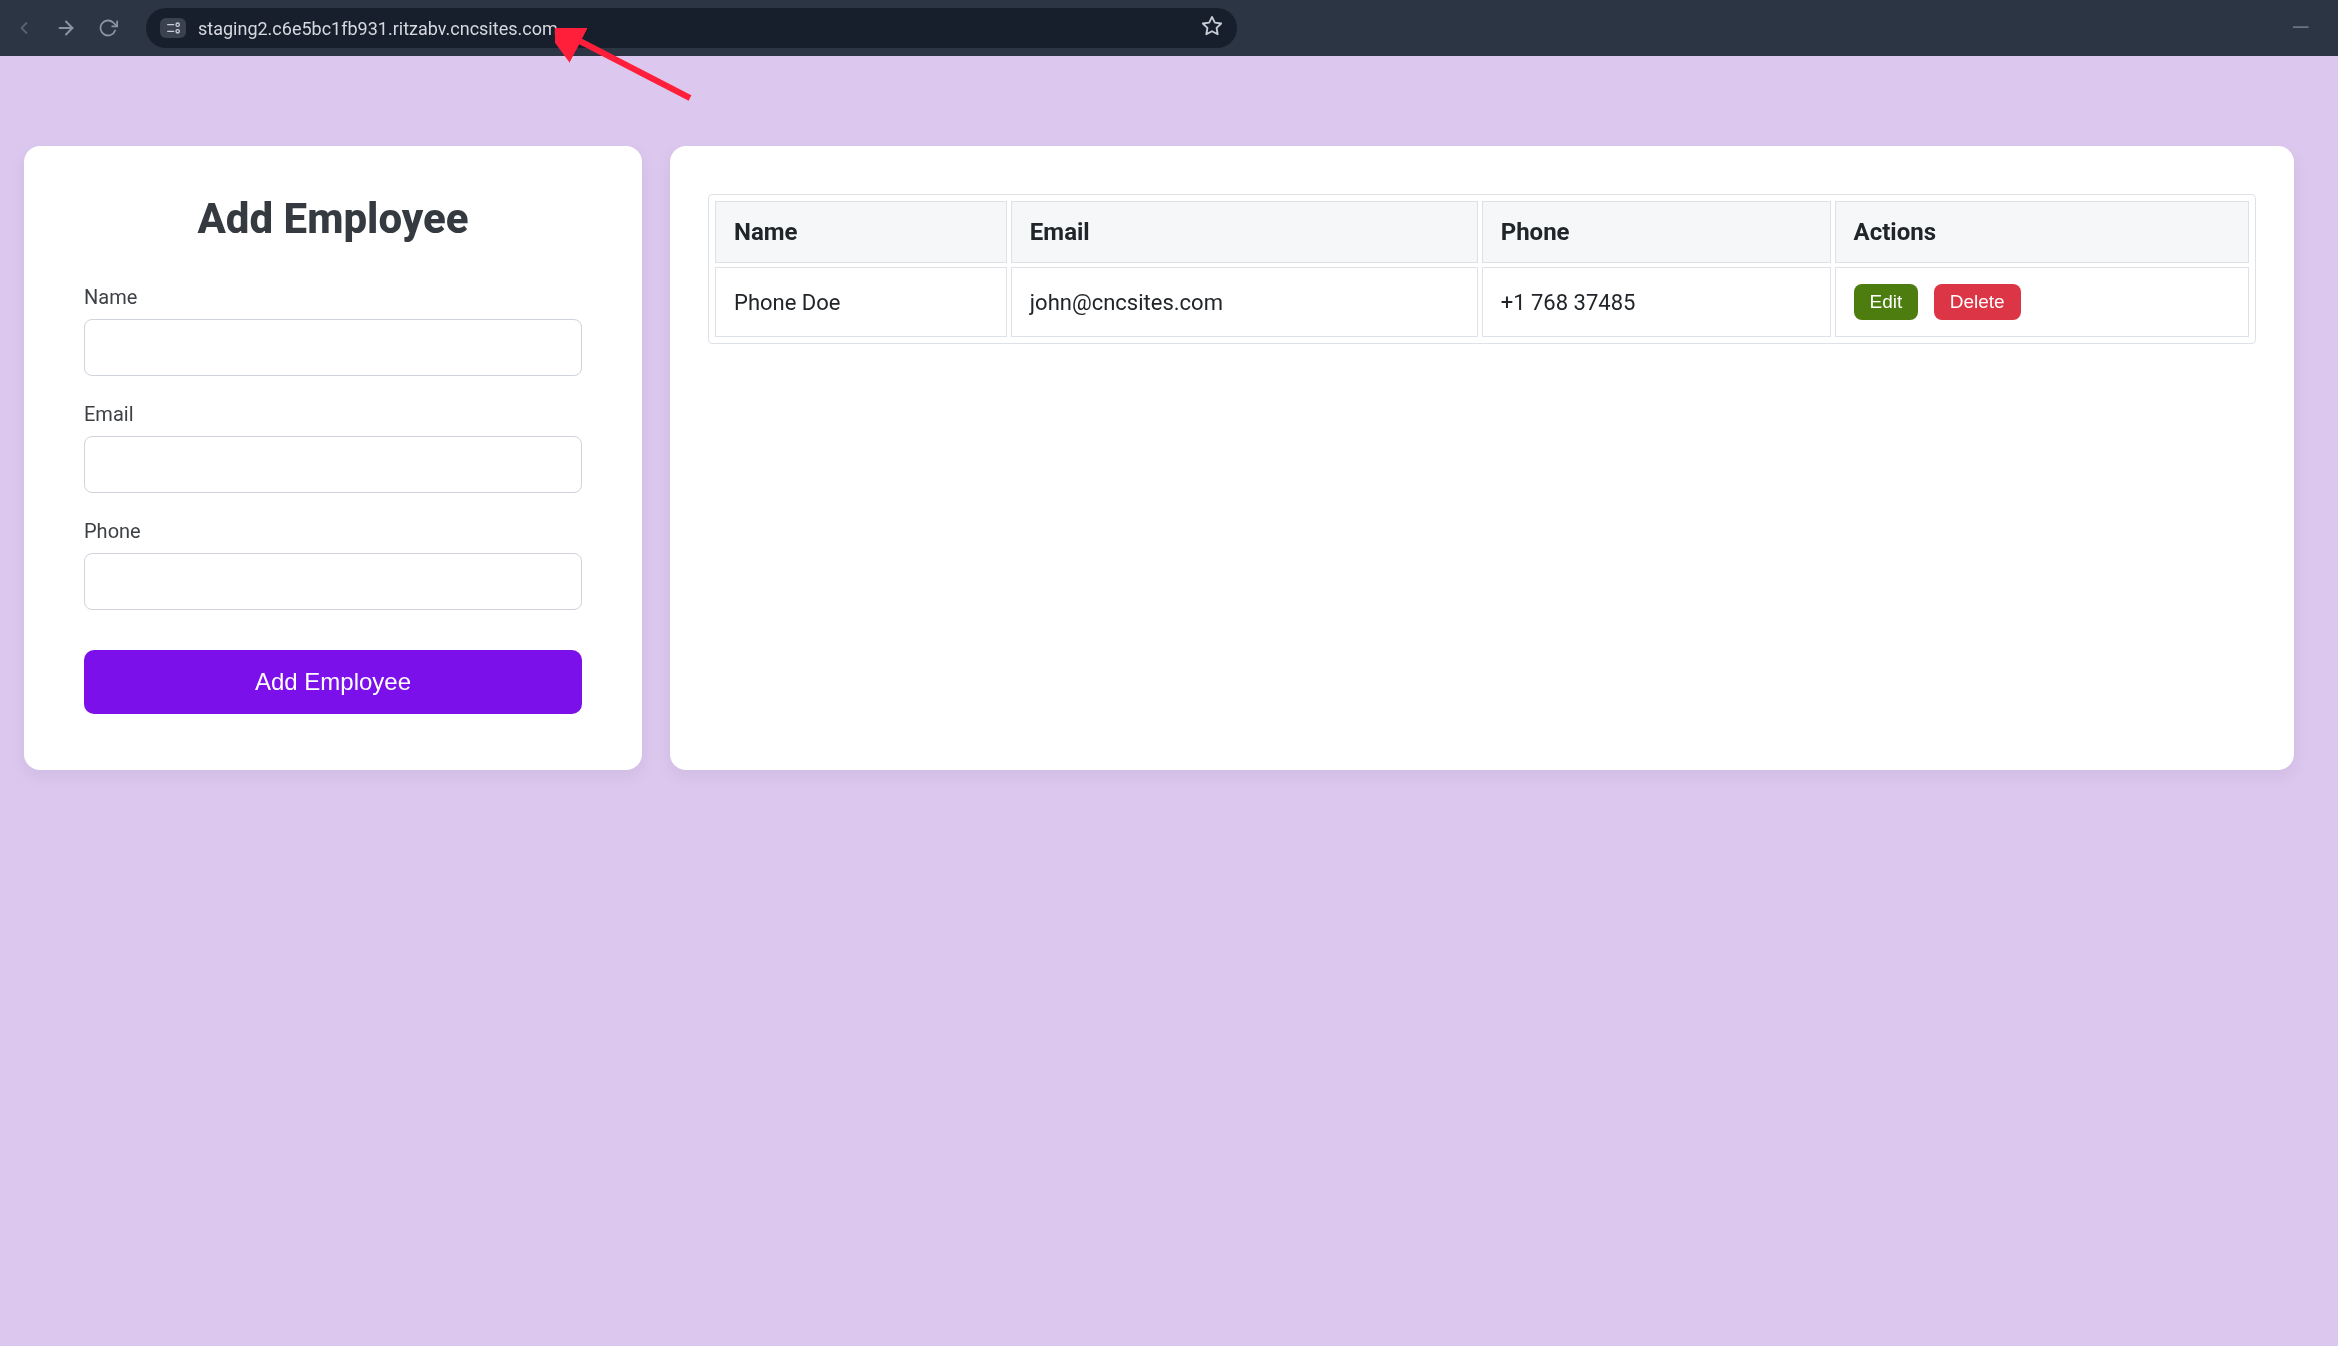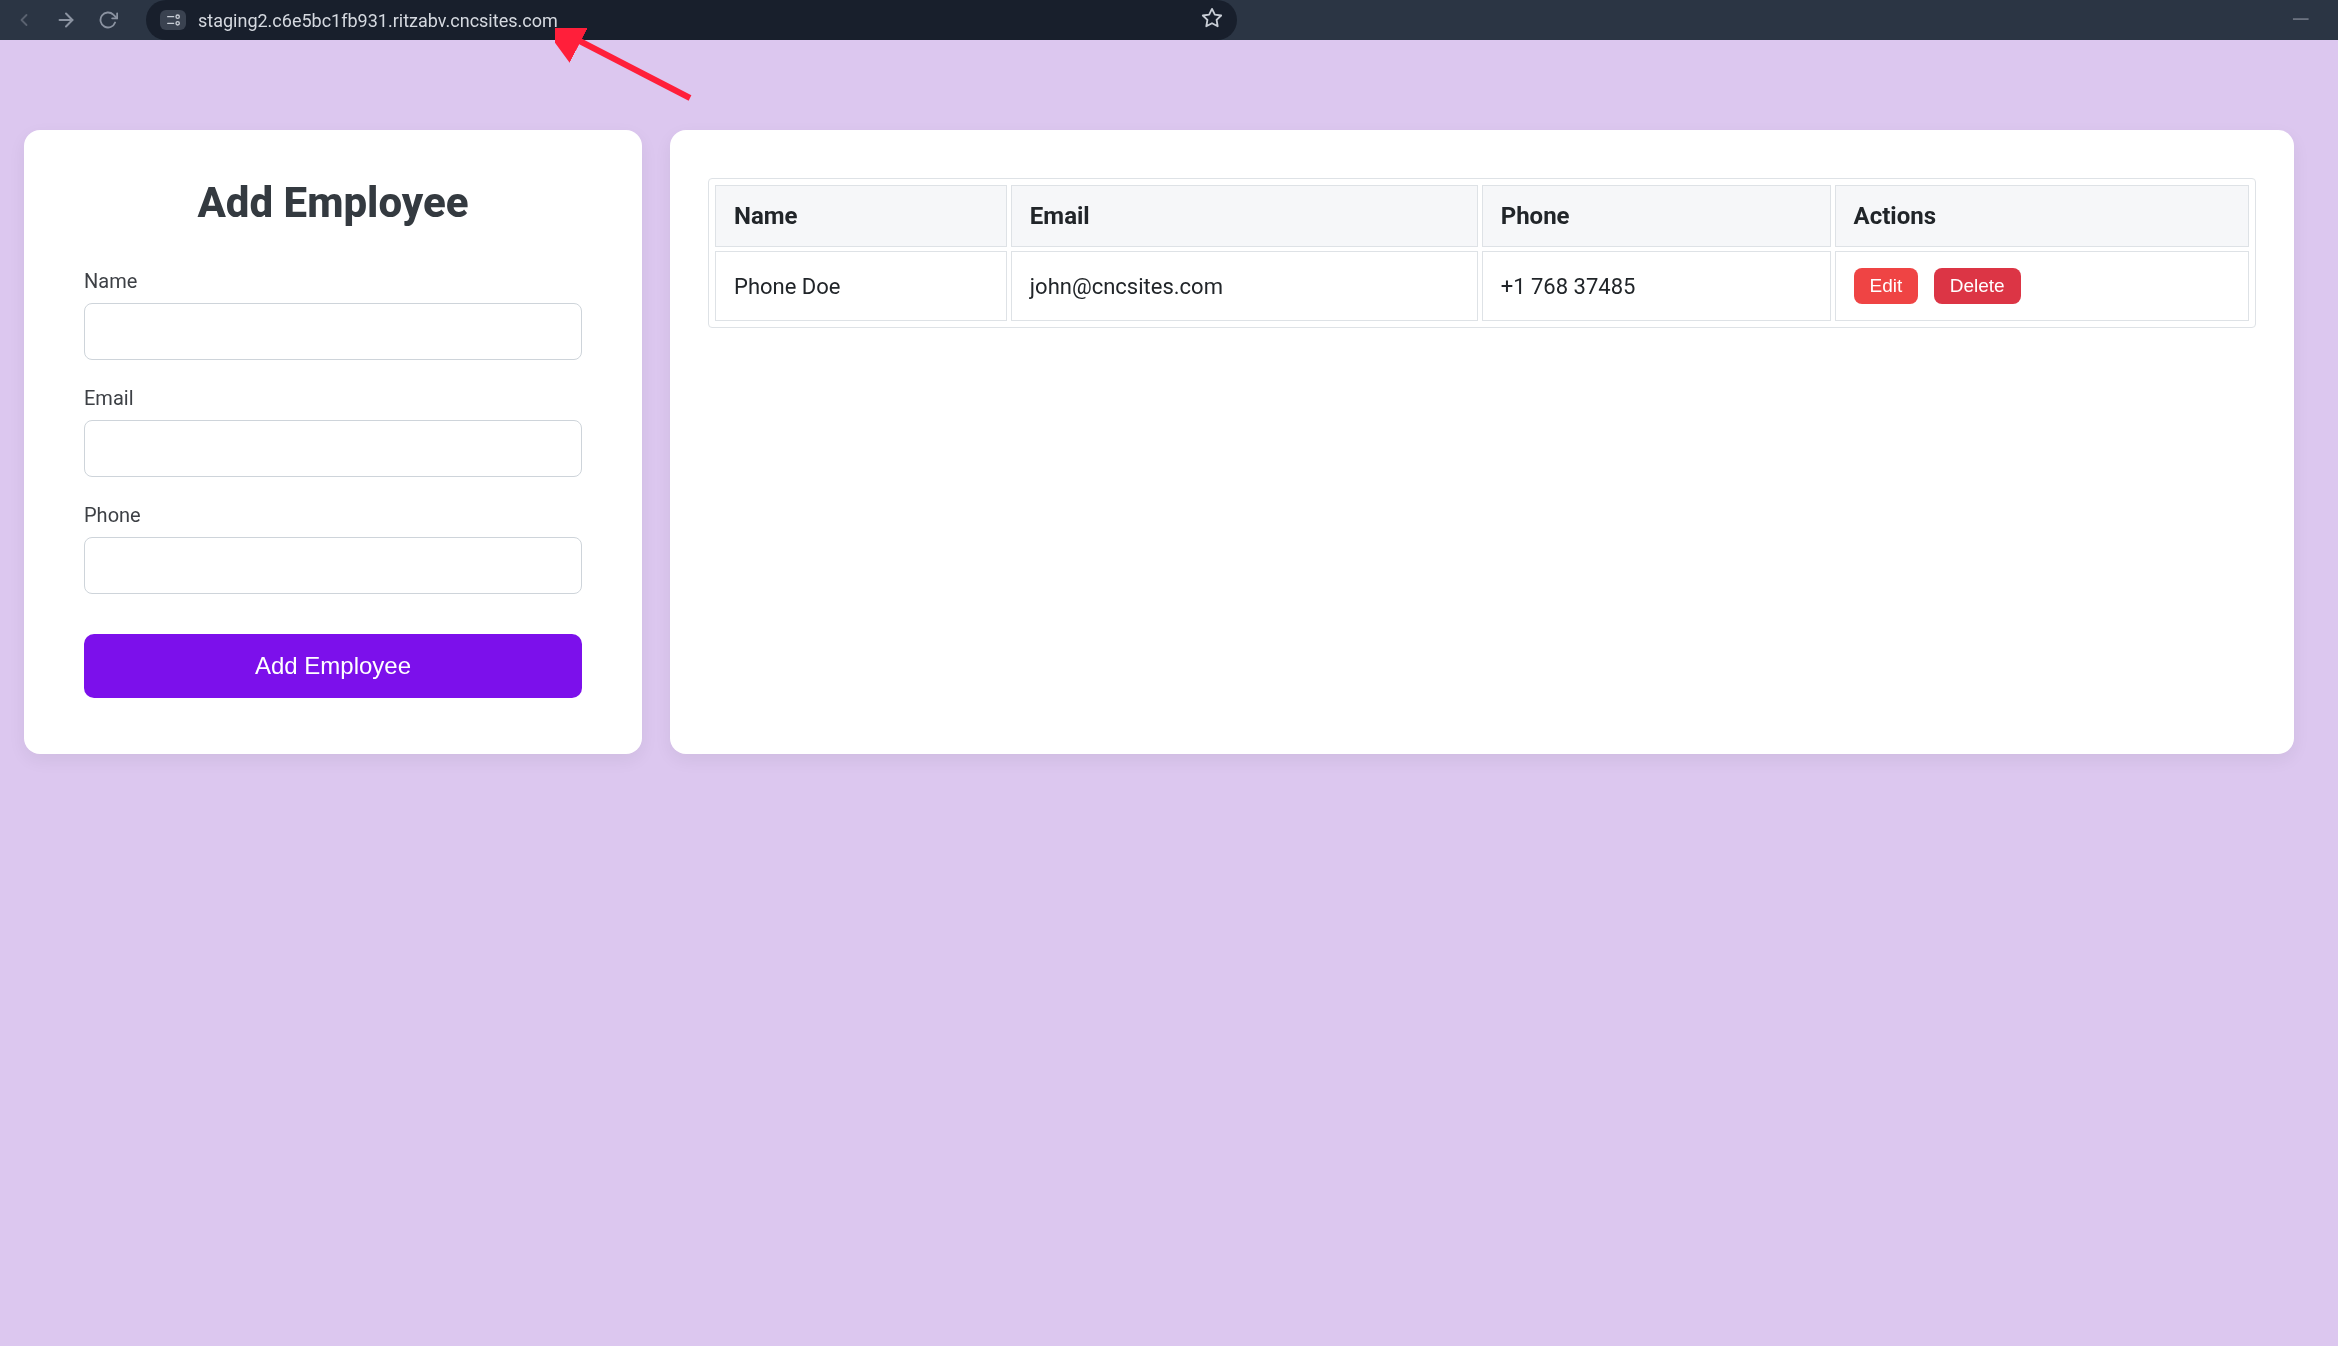--- a/index.html
+++ b/index.html
@@ -10,21 +10,21 @@
 
     body {
       font-family: -apple-system, BlinkMacSystemFont, "Segoe UI", Roboto, "Helvetica Neue", Arial, sans-serif;
       background: #dcc7ef;
       min-height: 100vh;
     }
 
     
     .browser-chrome {
       background: #2b3544;
-      height: 40px;
+      height: 56px;
       display: flex;
       align-items: center;
       padding: 0 12px;
       gap: 18px;
     }
 
     .nav-btn {
       color: #8b93a1;
       font-size: 20px;
       display: flex;
@@ -206,21 +206,21 @@
       display: inline-block;
       border: none;
       border-radius: 8px;
       color: #fff;
       font-size: 19px;
       padding: 7px 16px;
       cursor: pointer;
     }
 
     .btn-edit {
-      background: #ef4444;
+      background: #4d7c0f;
       margin-right: 10px;
     }
 
     .btn-delete {
       background: #dc3545;
     }
 
   </style>
 </head>
 <body>

